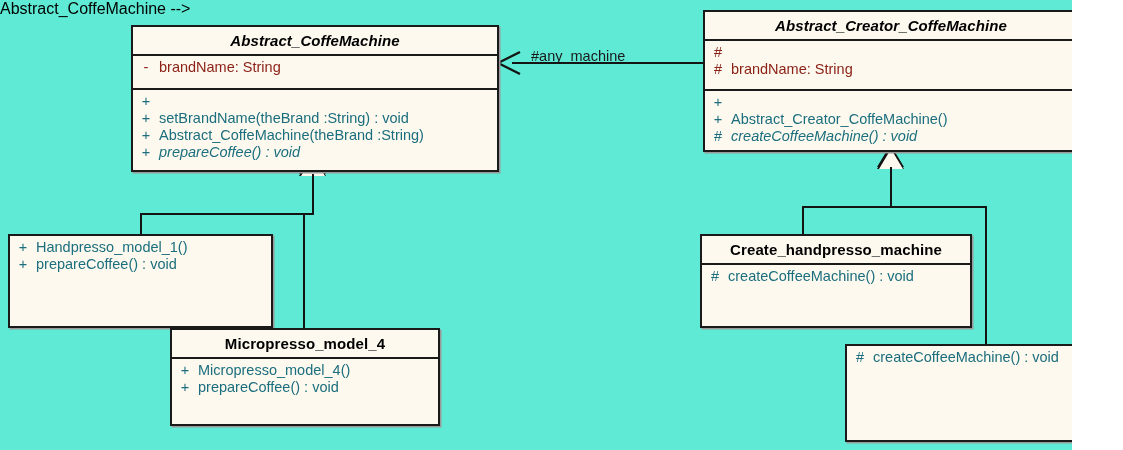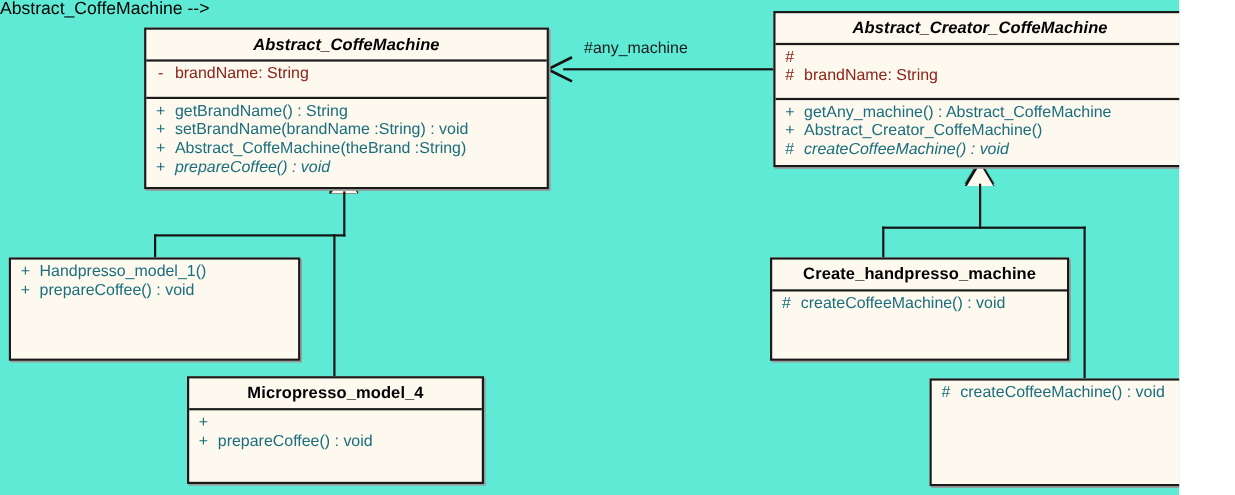--- a/index.html
+++ b/index.html
@@ -101,21 +101,21 @@
 
 <div id="canvas">
 
   
 
    Abstract_CoffeMachine --&gt;
   <div class="ln h" style="left:512px; top:62px; width:192px;"></div>
   <svg class="arrow-open" style="left:496px; top:50px;" viewBox="0 0 26 26">
     <polyline points="24,2 2,13 24,24" fill="none" stroke="#141414" stroke-width="2.4"></polyline>
   </svg>
-  <div class="assoc-label" style="left:531px; top:36px;">#any_machine</div>
+  <div class="assoc-label" style="left:531px; top:48px;">#any_machine</div>
 
   
   <div class="tri-up" style="left:301px; top:156px;"></div>
   <div class="ln v" style="left:312px; top:174px; height:41px;"></div>
   <div class="ln h" style="left:140px; top:213px; width:174px;"></div>
   <div class="ln v" style="left:140px; top:213px; height:23px;"></div>
   <div class="ln v" style="left:303px; top:213px; height:129px;"></div>
 
   
   <div class="tri-up" style="left:879px; top:149px;"></div>
@@ -131,25 +131,24 @@
     <div class="uml-name abstract">Abstract_CoffeMachine</div>
     <div class="uml-compartment bordered" style="height:34px;">
       <div class="uml-row attr">
         <span class="uml-vis">-</span>
         <span class="uml-text">brandName:  String</span>
       </div>
     </div>
     <div class="uml-compartment">
       <div class="uml-row meth">
         <span class="uml-vis">+</span>
-        <span class="uml-text">getBrandName() : String</span>
-      </div>
-      <div class="uml-row meth">
-        <span class="uml-vis">+</span>
-        <span class="uml-text">setBrandName(brandName :String) : void</span>
+      </div>
+      <div class="uml-row meth">
+        <span class="uml-vis">+</span>
+        <span class="uml-text">setBrandName(theBrand :String) : void</span>
       </div>
       <div class="uml-row meth">
         <span class="uml-vis">+</span>
         <span class="uml-text">Abstract_CoffeMachine(theBrand :String)</span>
       </div>
       <div class="uml-row meth italic">
         <span class="uml-vis">+</span>
         <span class="uml-text">prepareCoffee() : void</span>
       </div>
     </div>
@@ -163,21 +162,20 @@
         <span class="uml-vis">#</span>
       </div>
       <div class="uml-row attr">
         <span class="uml-vis">#</span>
         <span class="uml-text">brandName:  String</span>
       </div>
     </div>
     <div class="uml-compartment">
       <div class="uml-row meth">
         <span class="uml-vis">+</span>
-        <span class="uml-text">getAny_machine() : Abstract_CoffeMachine</span>
       </div>
       <div class="uml-row meth">
         <span class="uml-vis">+</span>
         <span class="uml-text">Abstract_Creator_CoffeMachine()</span>
       </div>
       <div class="uml-row meth italic">
         <span class="uml-vis">#</span>
         <span class="uml-text">createCoffeeMachine() : void</span>
       </div>
     </div>
@@ -191,25 +189,26 @@
         <span class="uml-text">Handpresso_model_1()</span>
       </div>
       <div class="uml-row meth">
         <span class="uml-vis">+</span>
         <span class="uml-text">prepareCoffee() : void</span>
       </div>
     </div>
   </div>
 
   
-  <div class="uml-class" style="left:170px; top:342px; width:270px; height:98px;">
+  <div class="uml-class" style="left:170px; top:328px; width:270px; height:98px;">
     <div class="uml-name plain">Micropresso_model_4</div>
     <div class="uml-compartment">
       <div class="uml-row meth">
         <span class="uml-vis">+</span>
+        <span class="uml-text">Micropresso_model_4()</span>
       </div>
       <div class="uml-row meth">
         <span class="uml-vis">+</span>
         <span class="uml-text">prepareCoffee() : void</span>
       </div>
     </div>
   </div>
 
   
   <div class="uml-class" style="left:667px; top:234px; width:272px; height:94px;margin-left:33px;">

